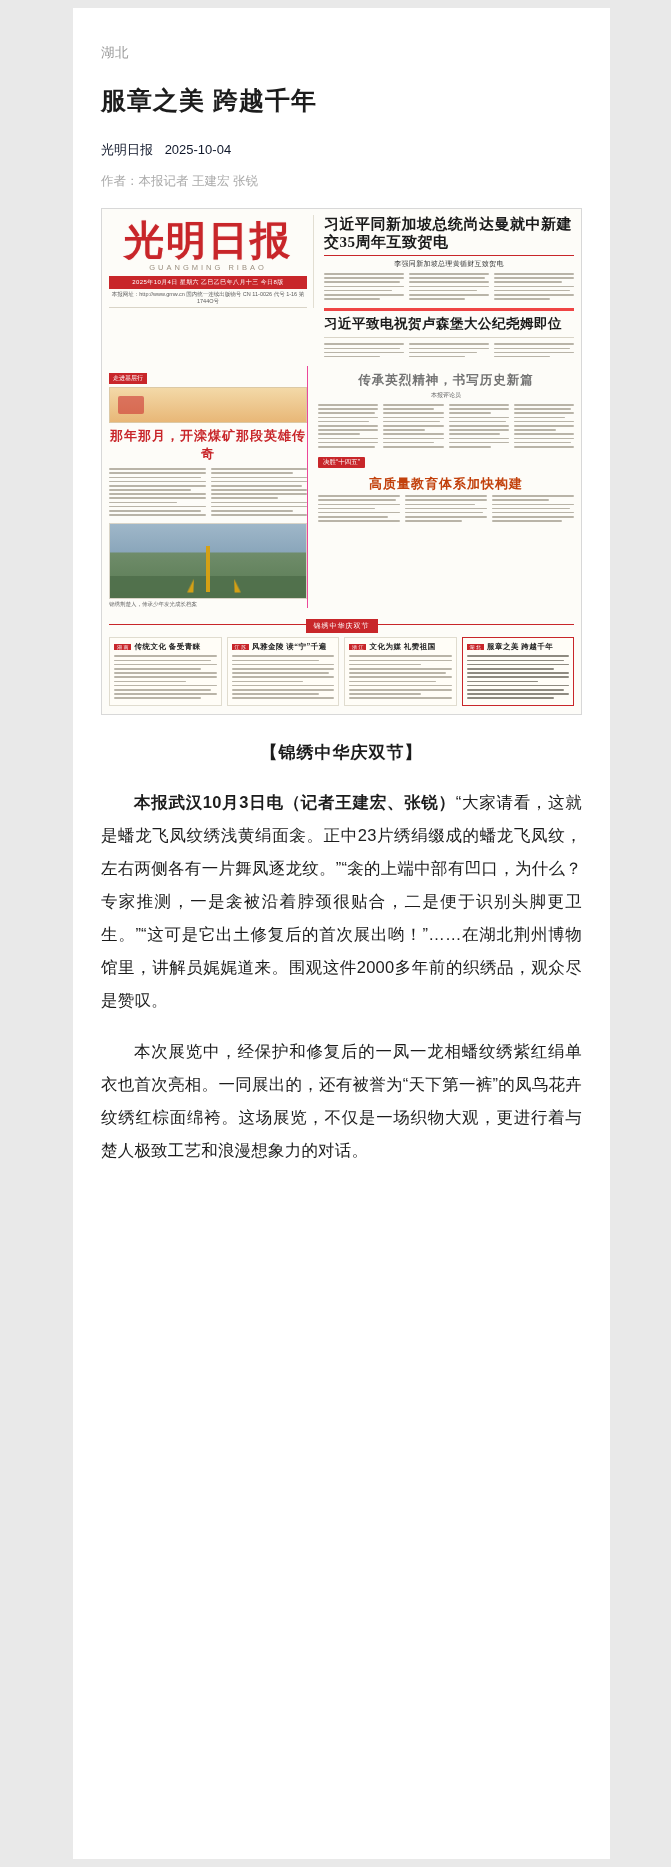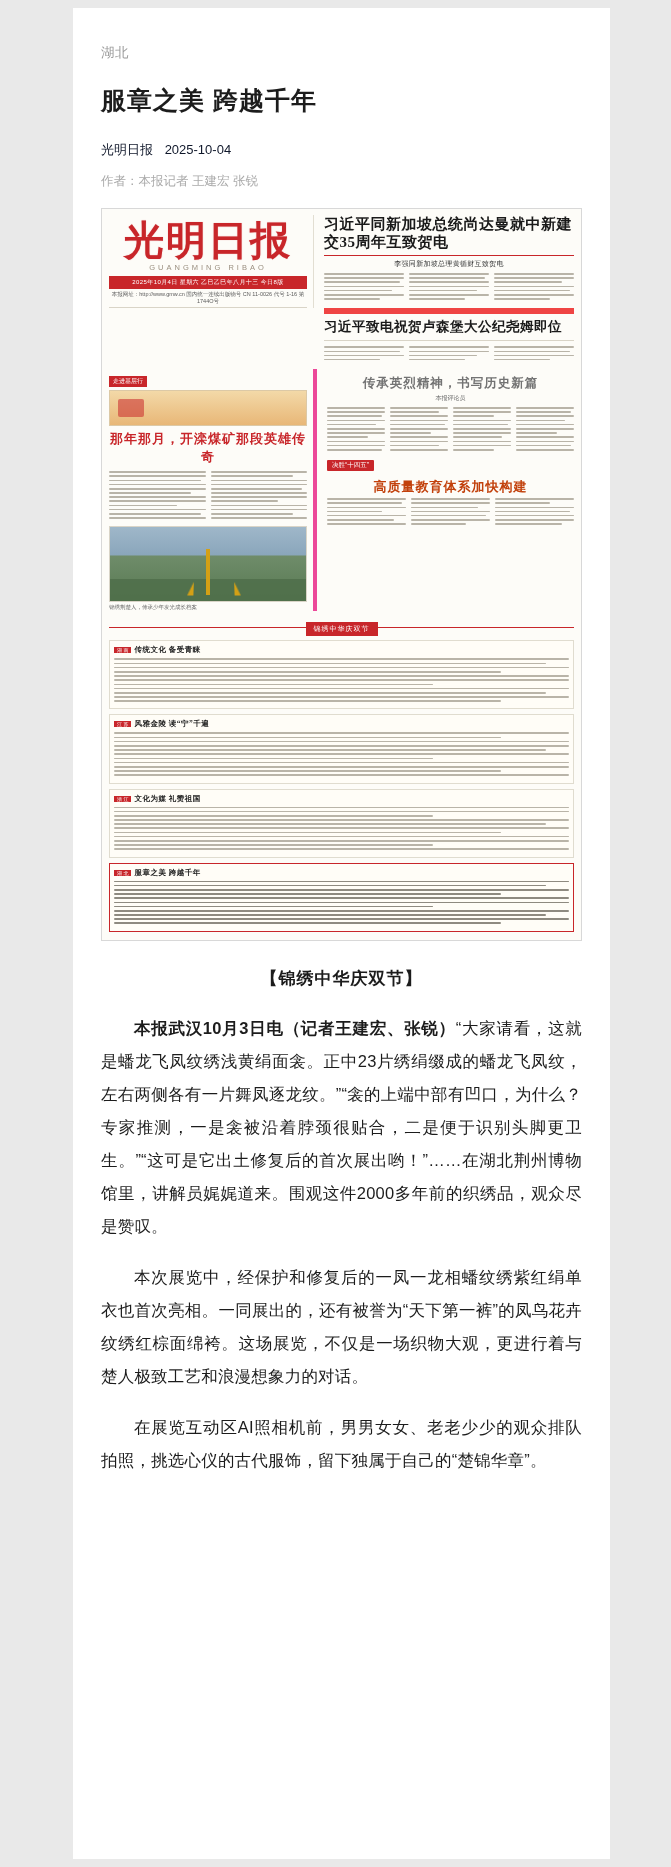--- a/index.html
+++ b/index.html
@@ -130,21 +130,21 @@
     text-align: center;
     margin-bottom: 4px;
     letter-spacing: .3px;
   }
   .hl-2 {
     font-family: "Liberation Serif", serif;
     font-weight: 700;
     font-size: 13.5px;
     color: #1a1a1a;
     letter-spacing: .5px;
-    border-top: 6px solid #ef4444;
+    border-top: 3px solid #ef4444;
     border-bottom: 1px solid #d9d4c7;
     padding: 4px 0;
     margin: 6px 0 5px 0;
   }
   .hl-3 {
     font-family: "Liberation Serif", serif;
     font-weight: 700;
     font-size: 12.5px;
     color: #737373;
     text-align: center;
@@ -176,22 +176,21 @@
   
   .cols { display: flex; gap: 5px; }
   .col { flex: 1; }
   .tx { display: block; height: 1.6px; background: #b9b4a8; margin-bottom: 2.6px; border-radius: 1px; }
   .tx.s85 { width: 85%; } .tx.s70 { width: 70%; } .tx.s95 { width: 95%; }
   .tx.dark { background: #8e8a80; }
 
   .left-feature {
     width: 198px;
     flex: 0 0 198px;
-    border-right: 4px solid #ec4899;
-    padding-right: 6px;
+    border-right: 1px solid #ec4899;
   }
   .lf-badge {
     display: inline-block;
     background: #c8262a; color: #fff; font-size: 6px;
     padding: 1px 4px; margin-bottom: 3px;
   }
   .lf-art {
     height: 34px;
     background: linear-gradient(180deg,#f3d9a8,#e8b777);
     border: 1px solid #dcc9a6;
@@ -242,21 +241,21 @@
     margin: 6px 0 4px 0;
     text-align: center;
   }
   .footer-band .line {
     position: absolute; left: 0; right: 0; top: 50%; height: 1px; background: #c8262a;
   }
   .footer-band .chip {
     position: relative; display: inline-block; background: #c8262a; color: #fff;
     font-size: 7px; padding: 2px 8px; letter-spacing: 1px;
   }
-  .bottom-cards { display: flex; gap: 5px; flex-direction: column; }
+  .bottom-cards { display: flex; gap: 5px; }
   .bcard { flex: 1; border: 1px solid #e0dccf; padding: 4px; background: #fffdf7; }
   .bcard .bhead { display:flex; align-items:center; gap:3px; margin-bottom:3px; }
   .bcard .bchip { background:#c8262a; color:#fff; font-size:5px; padding:0 3px; }
   .bcard .btitle { font-size: 7.5px; font-weight: 700; color:#222; font-family:"Liberation Serif", serif; letter-spacing:.5px;}
   .bcard.highlight { border-color:#c8262a; }
 
   
   .section-title {
     text-align: center;
     font-size: 17px;
@@ -573,16 +572,15 @@
       </div>
     </div>
 
     <div class="section-title">【锦绣中华庆双节】</div>
 
     <p class="para lead">
       <span>本报武汉10月3日电（记者王建宏、张锐）</span><span class="normal">“大家请看，这就是蟠龙飞凤纹绣浅黄绢面衾。正中23片绣绢缀成的蟠龙飞凤纹，左右两侧各有一片舞凤逐龙纹。”“衾的上端中部有凹口，为什么？专家推测，一是衾被沿着脖颈很贴合，二是便于识别头脚更卫生。”“这可是它出土修复后的首次展出哟！”……在湖北荆州博物馆里，讲解员娓娓道来。围观这件2000多年前的织绣品，观众尽是赞叹。</span>
     </p>
 
     <p class="para">本次展览中，经保护和修复后的一凤一龙相蟠纹绣紫红绢单衣也首次亮相。一同展出的，还有被誉为“天下第一裤”的凤鸟花卉纹绣红棕面绵袴。这场展览，不仅是一场织物大观，更进行着与楚人极致工艺和浪漫想象力的对话。</p>
-    <p class="para">在展览互动区AI照相机前，男男女女、老老少少的观众排队拍照，挑选心仪的古代服饰，留下独属于自己的“楚锦华章”。</p>
 
   </div>
 </div>
 
 </body></html>

